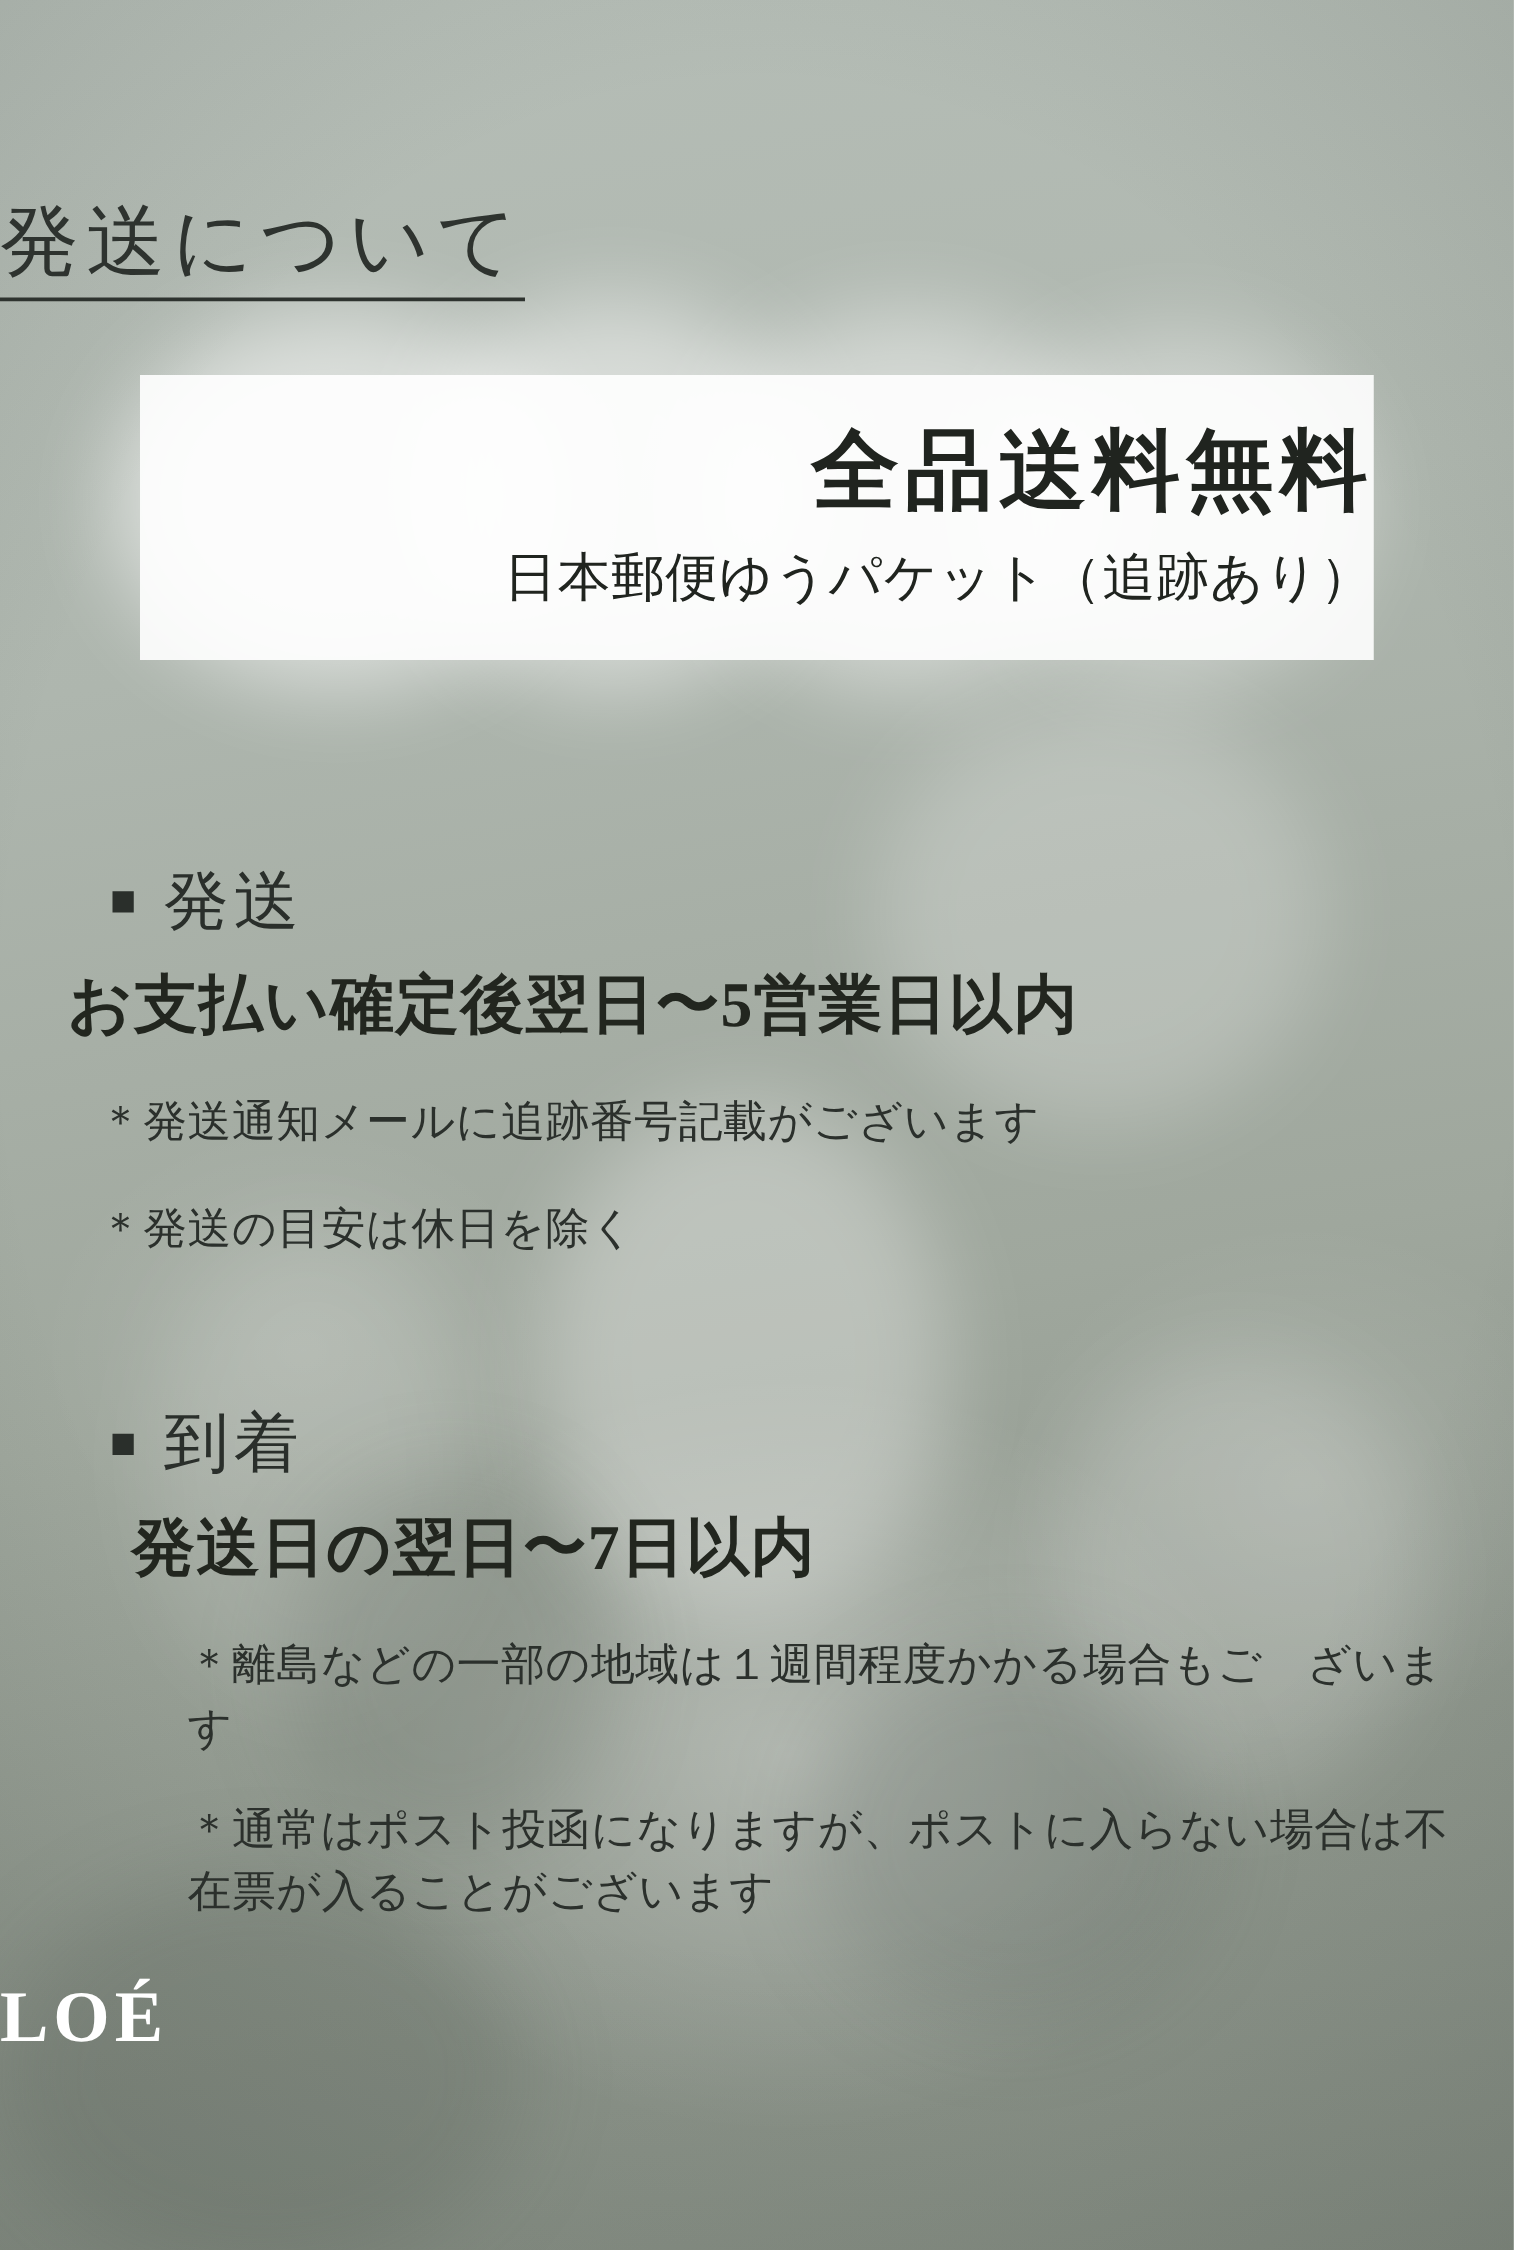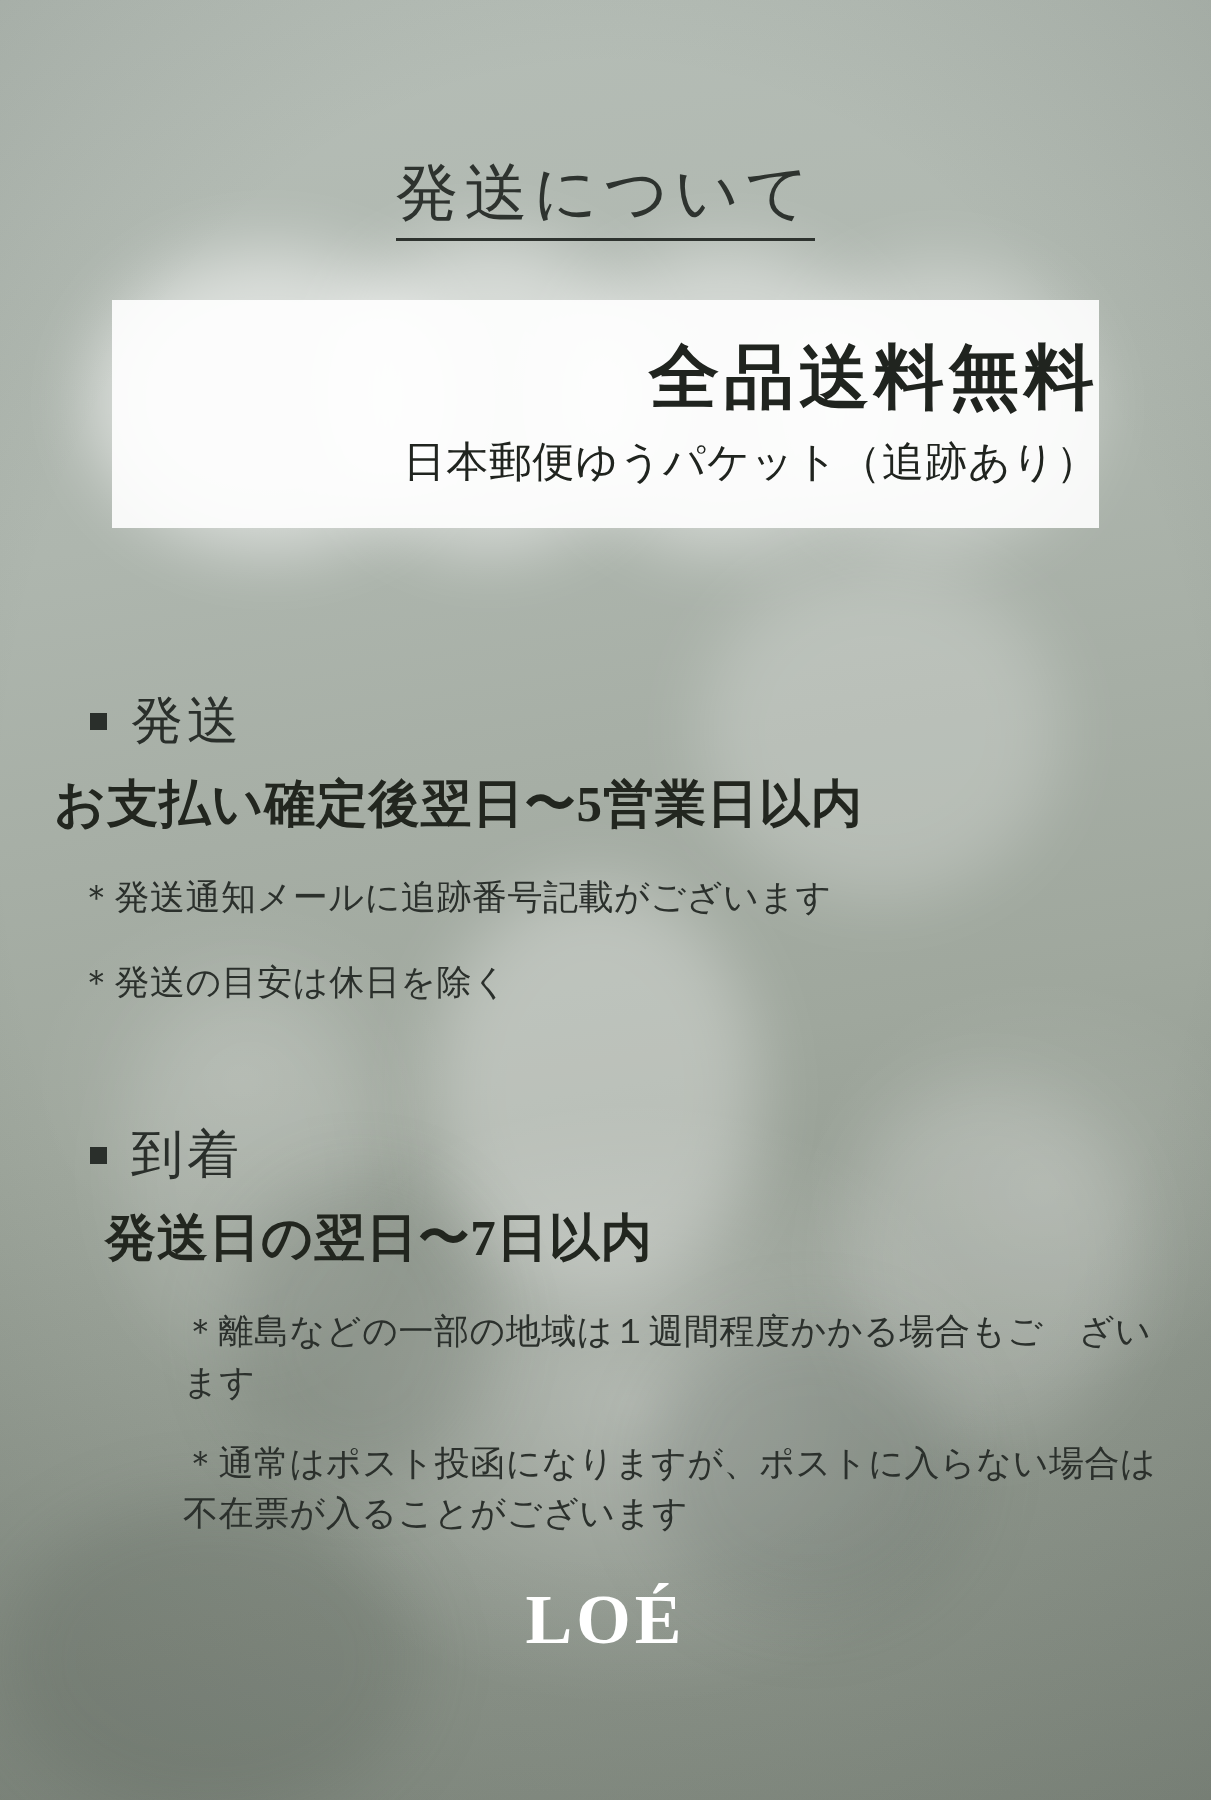--- a/index.html
+++ b/index.html
@@ -59,21 +59,20 @@
     z-index: 3;
     width: 1211px;
     height: 1800px;
   }
 
   .title {
     position: absolute;
     top: 150px;
     left: 0;
     width: 100%;
-    text-align: center;
     font-size: 63px;
     letter-spacing: 6px;
     color: #2e332f;
     font-weight: 400;
   }
   .title span.u {
     border-bottom: 3px solid #2e332f;
     padding-bottom: 10px;
   }
 
@@ -142,30 +141,30 @@
   .note {
     padding-left: 79px;
     padding-right: 110px;
     margin-top: 34px;
     font-size: 35px;
     color: #2b302c;
     letter-spacing: 0.5px;
     line-height: 1.45;
   }
   .note.tight { margin-top: 30px; }
-  .note.wide { padding-left: 150px; padding-right: 42px; margin-left: 33px; }
+  .note.wide { padding-left: 150px; padding-right: 42px; }
 
   .brand {
     position: absolute;
     left: 0;
     top: 1580px;
     width: 100%;
-    text-align: center;
+    text-align: left;
     color: #ffffff;
-    font-size: 70px;
+    font-size: 58px;
     letter-spacing: 4px;
     font-weight: 700;
   }
 </style>
 </head>
 <body>
 
 <div class="page">
 
   <div class="blob b1"></div>

